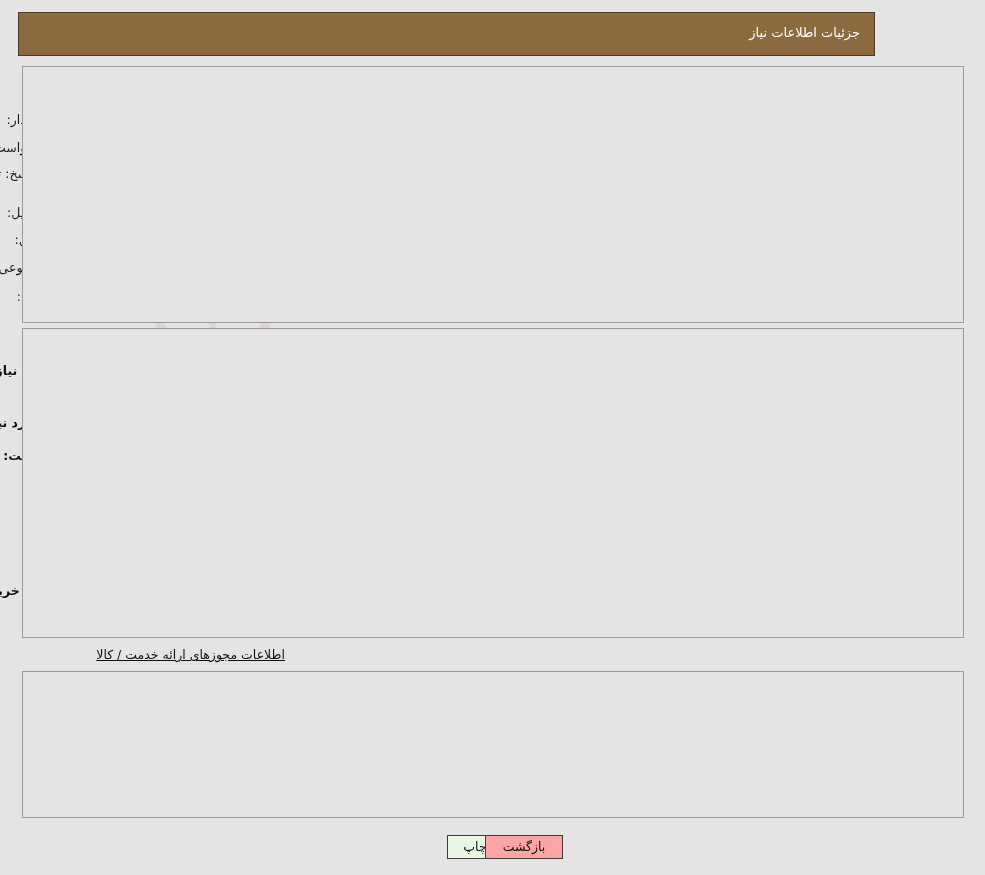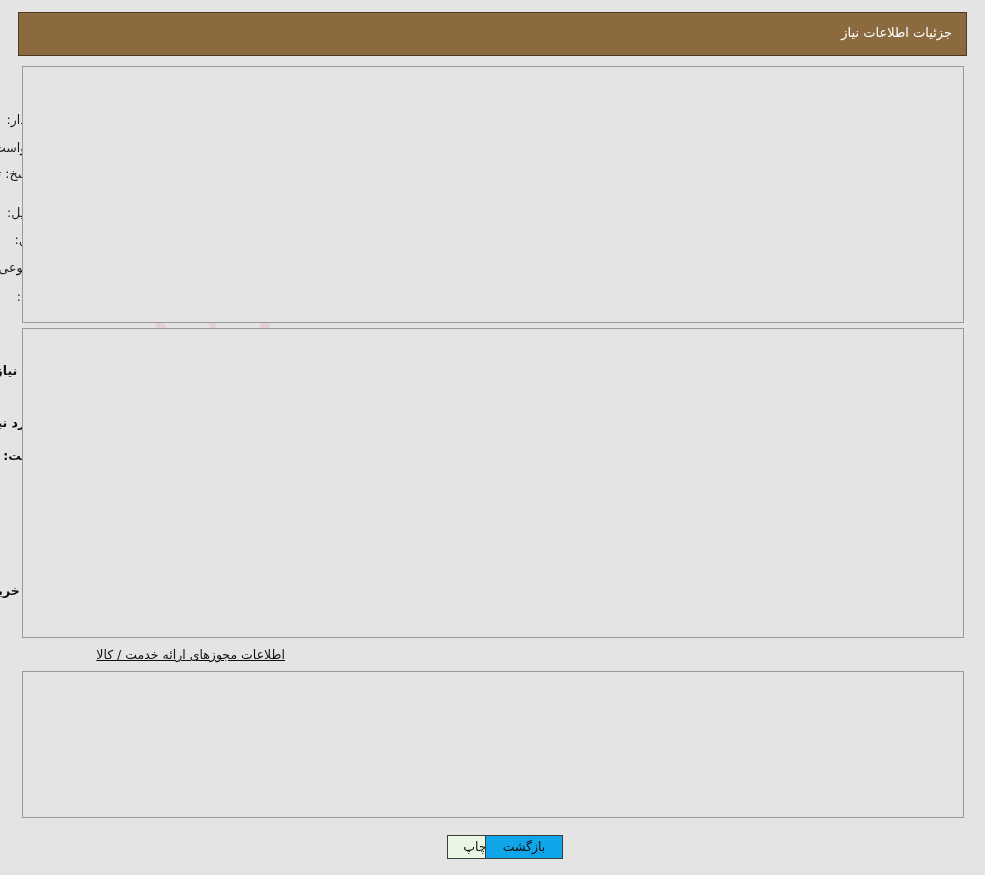--- a/index.html
+++ b/index.html
@@ -42,21 +42,21 @@
     letter-spacing: -1px;
     direction: ltr;
     font-family: "DejaVu Sans", "Liberation Sans", sans-serif;
   }
   .wm-text .net { color: #c9c9c9; }
 
   
   .titlebar {
     position: absolute;
     left: 18px; top: 12px;
-    width: 949px; height: 44px;
+    width: 857px; height: 44px;
     background: #8c6a3f;
     border: 1px solid #4d3a21;
     box-sizing: border-box;
     z-index: 2;
   }
   .titlebar .t {
     position: absolute;
     right: 14px; top: 12px;
     color: #fff;
     font-size: 13px;
@@ -267,21 +267,21 @@
     height: 24px;
     line-height: 22px;
     border: 1px solid #3c3c3c;
     box-sizing: border-box;
     text-align: center;
     font-size: 12.5px;
     color: #111;
     cursor: pointer;
   }
   .btn.print  { background: #e9f6e4; }
-  .btn.back   { background: #0ea5e9; }
+  .btn.back   { background: #fca5a5; }
 </style>
 </head>
 <body>
 
 <div id="page">
 
   <div class="watermark">
     <svg class="wm-shield" viewBox="0 0 126 140">
       <path d="M63 4 L118 24 L118 70 C118 104 94 126 63 136 C32 126 8 104 8 70 L8 24 Z" fill="none" stroke="#e8b9bd" stroke-width="9"></path>
       <path d="M38 46 L63 96 L88 46 L74 46 L63 70 L52 46 Z" fill="#e8b9bd"></path>

